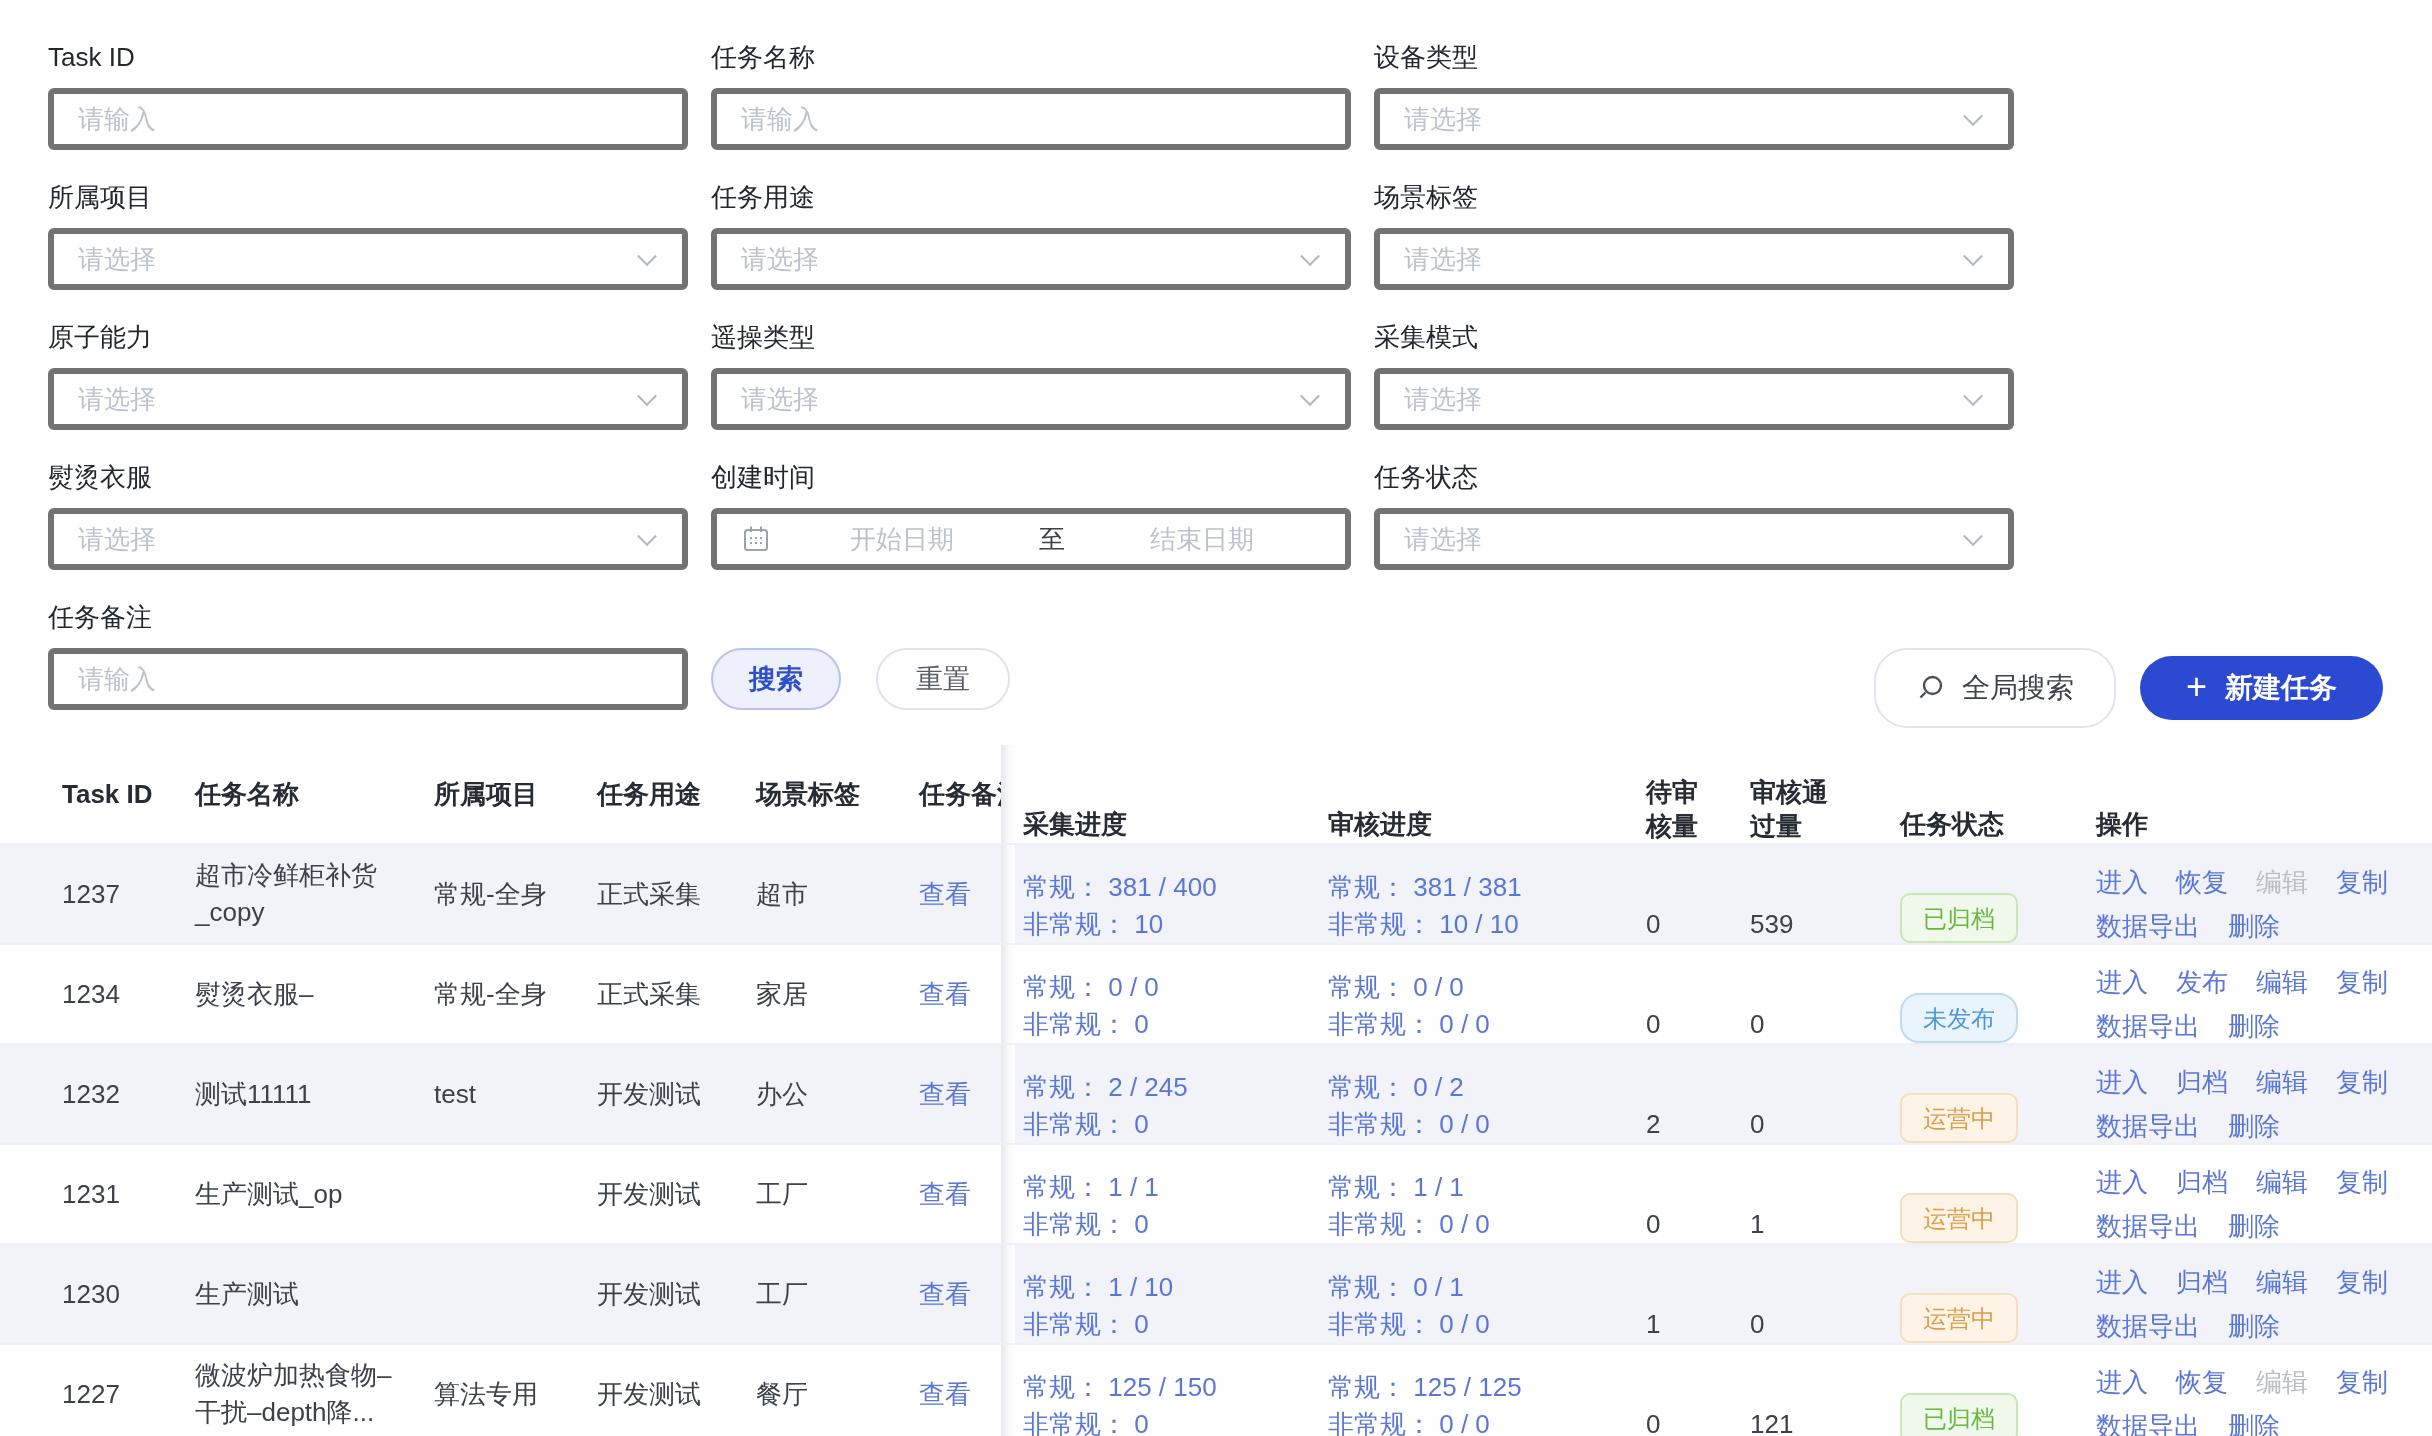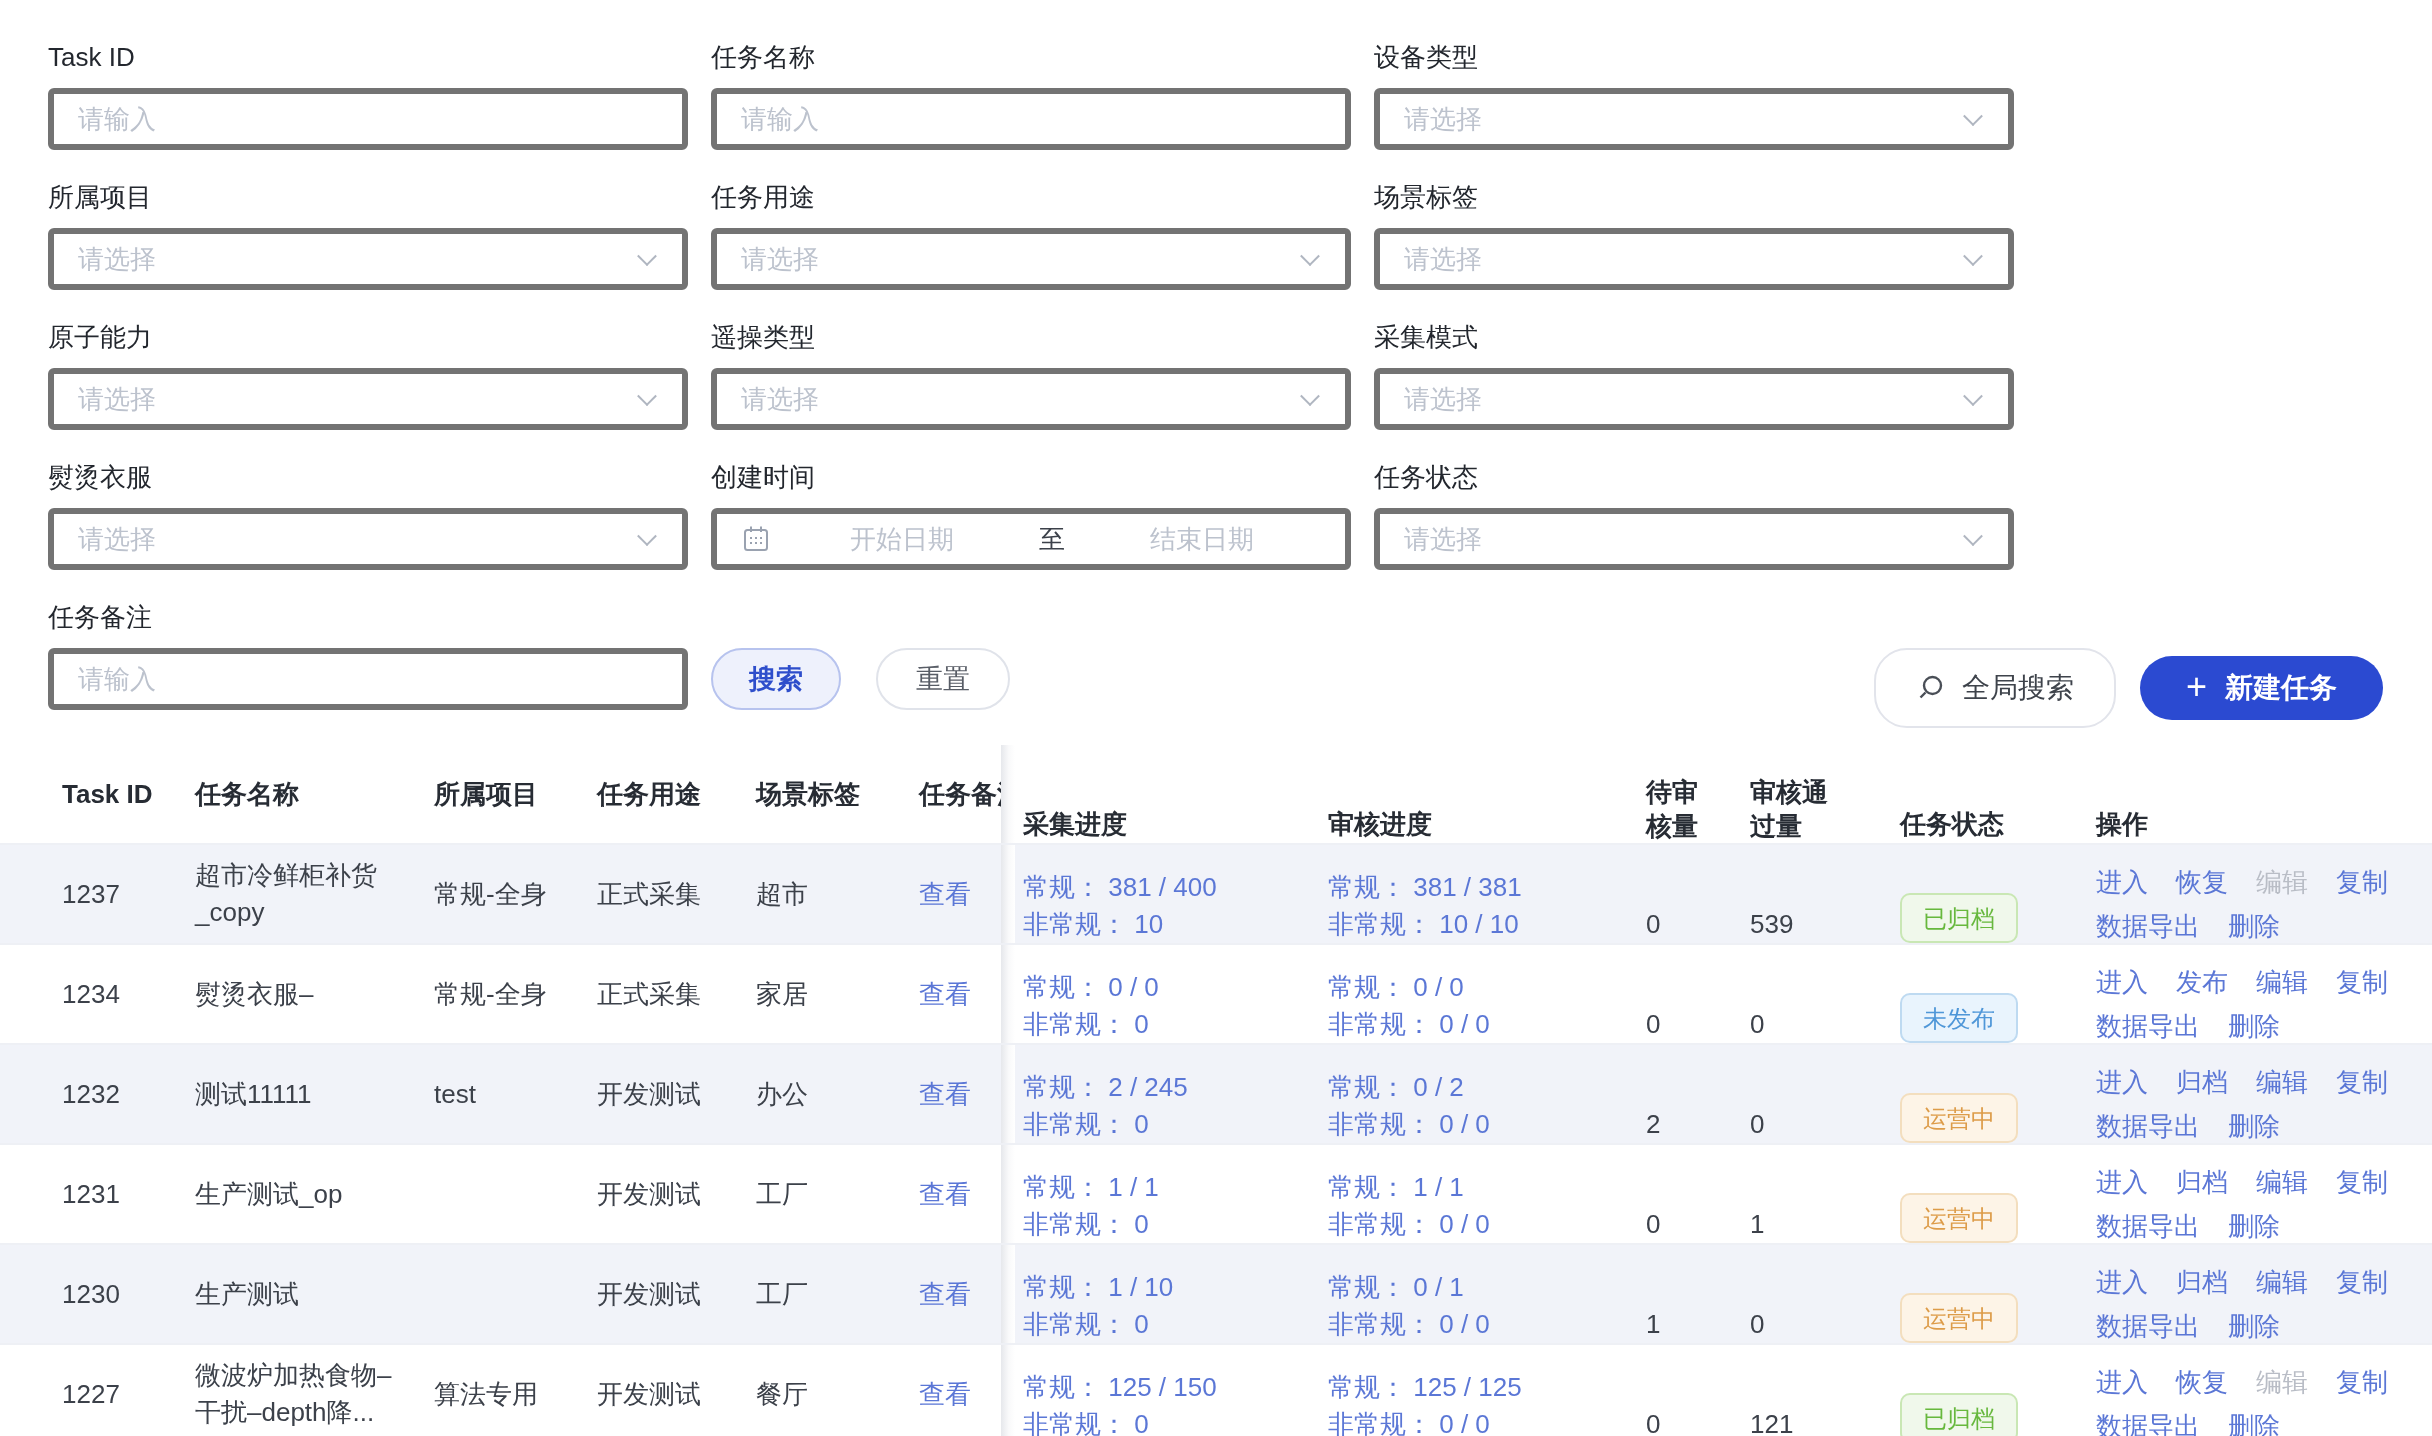--- a/index.html
+++ b/index.html
@@ -64,21 +64,21 @@
   .hdr-mid { display:inline-block; width:88px; line-height:34px; }
   .two-line div { line-height:37px; }
   .link { color:#5b77d6; cursor:pointer; }
   .progress { color:#5b77d6; }
   .ops { display:flex; flex-wrap:wrap; column-gap:28px; row-gap:10px; align-content:center; line-height:34px; }
   .op { color:#5b77d6; cursor:pointer; white-space:nowrap; }
   .op.disabled { color:#b9bdc6; cursor:default; }
   .badge { height:50px; padding:12px 21px; border-radius:10px; font-size:24px;
     display:inline-flex; align-items:center; border:2px solid; white-space:nowrap; }
   .badge-success { color:#67b83d; background:#f0f8eb; border-color:#c9e7b4; }
-  .badge-info    { color:#4f97d8; background:#e9f4fd; border-color:#bedaf1; }
+  .badge-info    { color:#4f97d8; background:#e9f4fd; border-color:#bedaf1;border-radius:19px; }
   .badge-warning { color:#dd9c49; background:#fdf4e7; border-color:#f3debe; }
   .num { color:#3c414a; }
   svg { display:block; }
 </style>
 </head>
 <body>
 
 <div class="filter-area">
   <div class="filter-grid">
     <div class="f-field">

